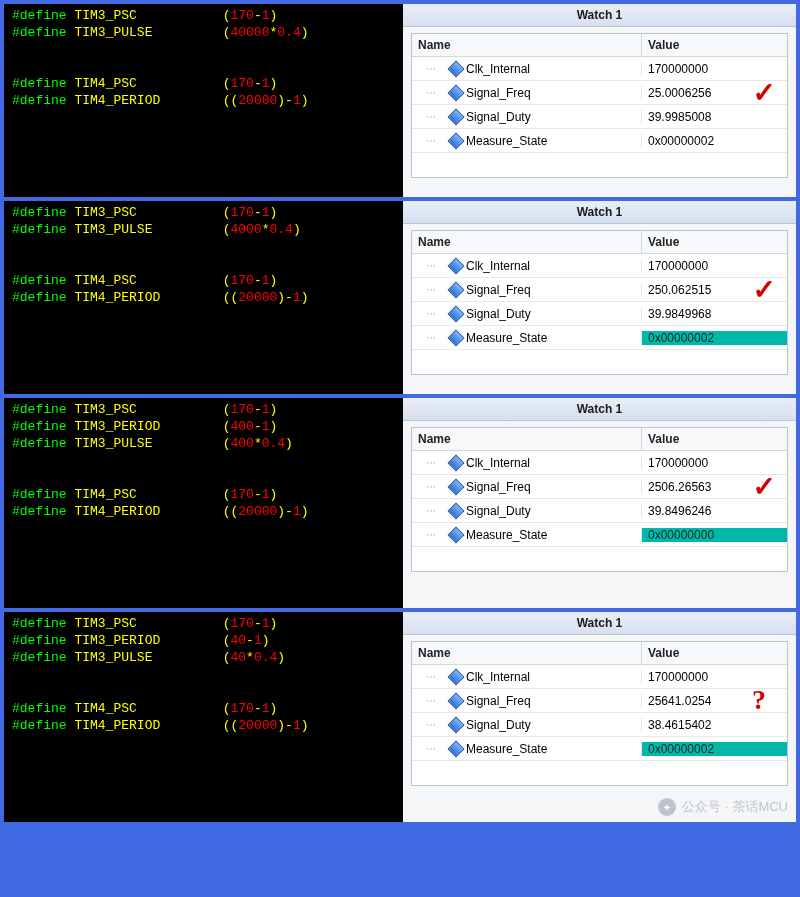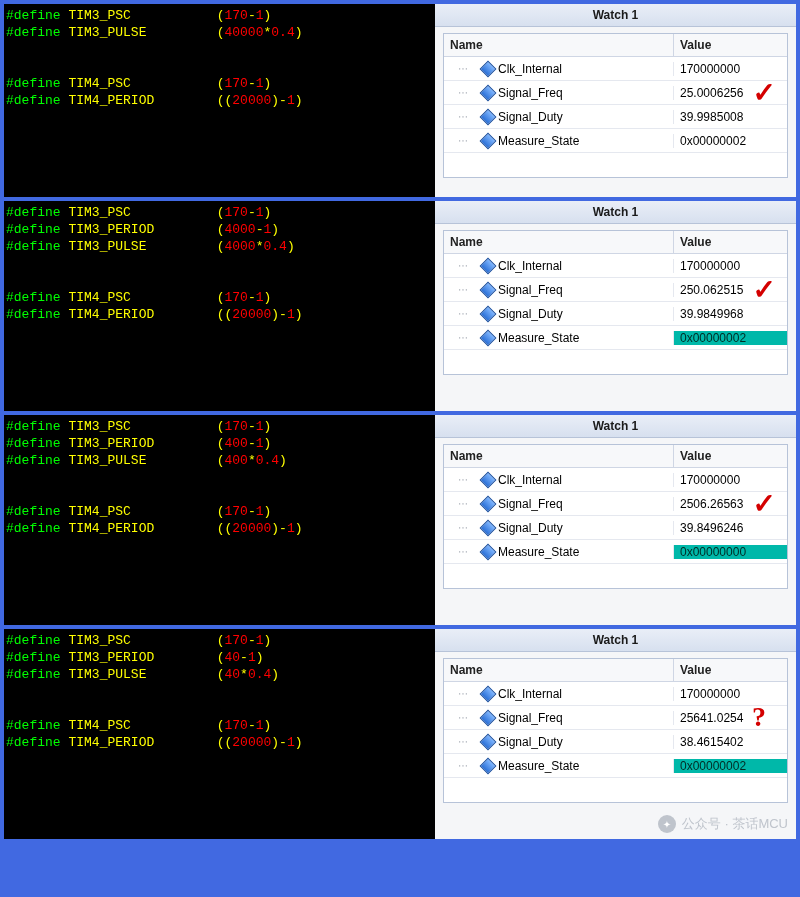--- a/index.html
+++ b/index.html
@@ -14,24 +14,24 @@
   .outer {
     border: 4px solid #4169E1;
     background: #4169E1;
   }
   .section {
     display: flex;
     border-bottom: 4px solid #4169E1;
   }
   .section:last-child { border-bottom: none; }
   .code-pane {
-    width: 431px;
+    width: 399px;
     background: #000;
     color: #fff;
-    padding: 3px 2px;
+    padding: 3px 8px;
     line-height: 17px;
     font-size: 13px;
     position: relative;
   }
   .code-line { white-space: pre; }
   .tok-define { color: #00ff00; }
   .tok-name   { color: #ffff00; }
   .tok-paren  { color: #ffff00; }
   .tok-num    { color: #ff0000; }
   .tok-op     { color: #ffff00; }
@@ -216,21 +216,20 @@
             </div>
           </div>
       </div>
       <div class="annot" style="top:72px; right:20px;">✓</div>
     </div>
   </div>
 
   <div class="section">
     <div class="code-pane">
         <div class="code-line"><span class="tok-define">#define</span> <span class="tok-name">TIM3_PSC    </span><span>       </span><span class="tok-paren">(</span><span class="tok-num">170</span><span class="tok-op">-</span><span class="tok-num">1</span><span class="tok-paren">)</span></div>
-        <div class="code-line"><span class="tok-define">#define</span> <span class="tok-name">TIM3_PERIOD </span><span>       </span><span class="tok-paren">(</span><span class="tok-num">4000</span><span class="tok-op">-</span><span class="tok-num">1</span><span class="tok-paren">)</span></div>
         <div class="code-line"><span class="tok-define">#define</span> <span class="tok-name">TIM3_PULSE  </span><span>       </span><span class="tok-paren">(</span><span class="tok-num">4000</span><span class="tok-op">*</span><span class="tok-num">0.4</span><span class="tok-paren">)</span></div>
         <div class="code-line">&nbsp;</div>
         <div class="code-line">&nbsp;</div>
         <div class="code-line"><span class="tok-define">#define</span> <span class="tok-name">TIM4_PSC    </span><span>       </span><span class="tok-paren">(</span><span class="tok-num">170</span><span class="tok-op">-</span><span class="tok-num">1</span><span class="tok-paren">)</span></div>
         <div class="code-line"><span class="tok-define">#define</span> <span class="tok-name">TIM4_PERIOD </span><span>       </span><span class="tok-paren">(</span><span class="tok-paren">(</span><span class="tok-num">20000</span><span class="tok-paren">)</span><span class="tok-op">-</span><span class="tok-num">1</span><span class="tok-paren">)</span></div>
         <div class="code-line">&nbsp;</div>
         <div class="code-line">&nbsp;</div>
         <div class="code-line">&nbsp;</div>
         <div class="code-line">&nbsp;</div>
         <div class="code-line">&nbsp;</div>

